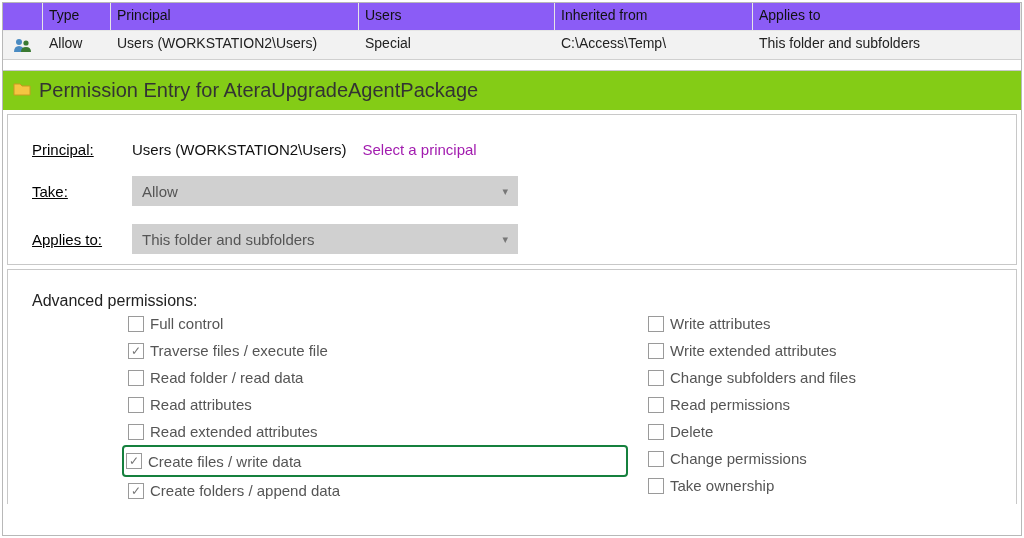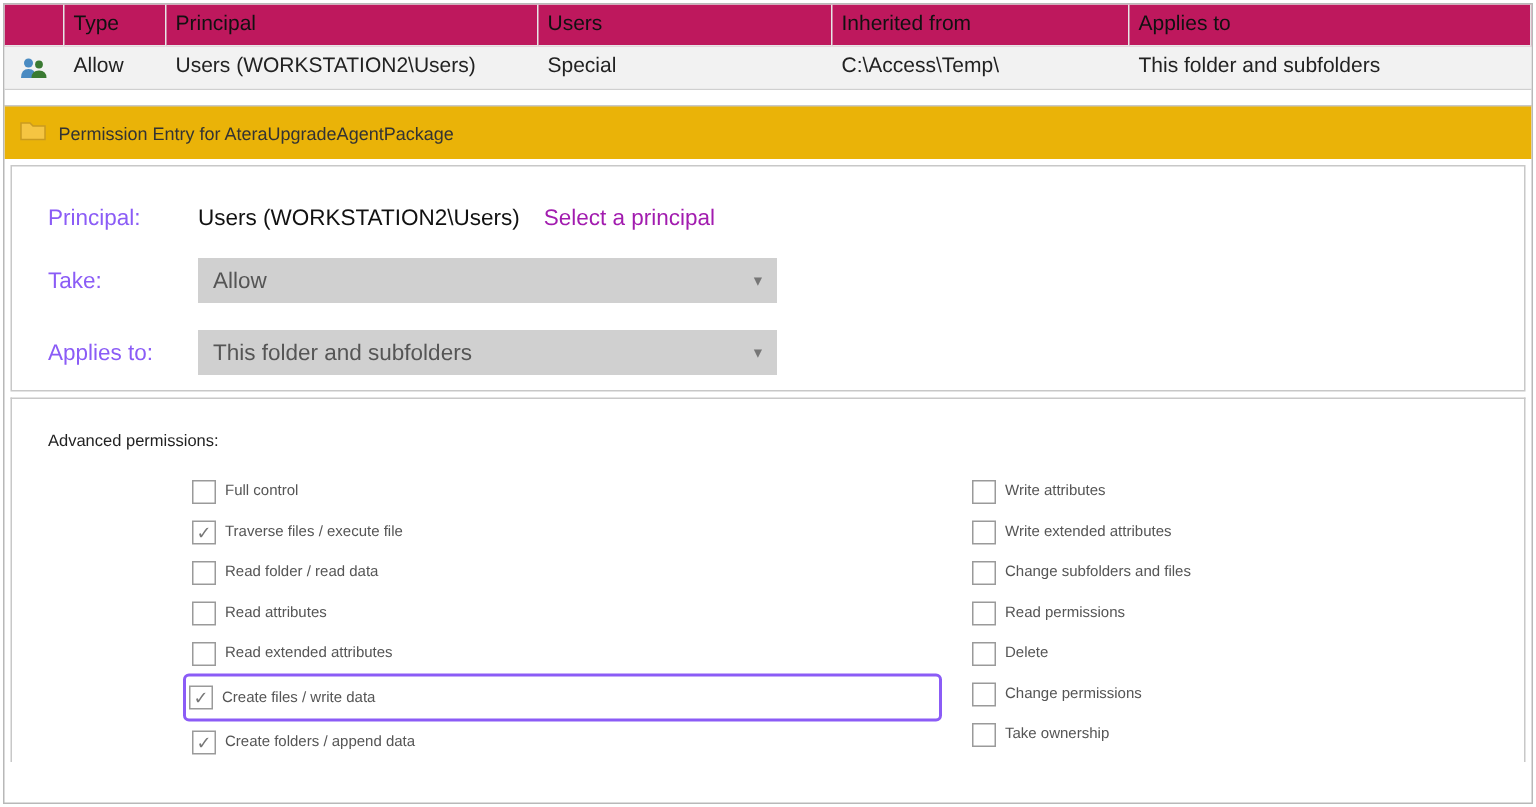--- a/index.html
+++ b/index.html
@@ -25,21 +25,21 @@
     border-bottom: 1px solid #d0d0d0;
   }
   .tbl-row {
     display: grid;
     grid-template-columns: 40px 68px 248px 196px 198px auto;
     align-items: center;
     height: 28px;
     padding-left: 0;
   }
   .tbl-header {
-    background: #be185d;
+    background: #8b5cf6;
     font-weight: 400;
     color: #111;
   }
   .tbl-header div {
     border-right: 1px solid #e6e6e6;
     border-bottom: 1px solid #e6e6e6;
     padding: 4px 6px;
     height: 28px;
   }
   .tbl-body-row {
@@ -52,39 +52,40 @@
   .icon-cell {
     display:flex;align-items:center;justify-content:center;
   }
   
   .entry-header {
     display:flex;
     align-items:center;
     gap:8px;
     padding:8px 10px;
     border-top:1px solid #c8c8c8;
-    background:#eab308;
-    font-size:12px;
+    background:#84cc16;
+    font-size:20px;
     color:#333;
   }
   .main-panel {
     margin:4px;
     border:1px solid #c8c8c8;
     background:#fff;
     padding:26px 24px 6px 24px;
   }
   .formrow {
     display:flex;
     align-items:center;
     margin-bottom:18px;
   }
   .formrow .lbl {
     width:100px;
-    color:#8b5cf6;
-    font-size:15px;
+    color:#000000;
+    font-size:15px;
+    text-decoration:underline;
   }
   .formrow .val {
     font-size:15px;
     color:#111;
     margin-right:16px;
   }
   .link {
     color:#a21caf;
     cursor:pointer;
     font-size:15px;
@@ -110,47 +111,47 @@
   }
   .perm-panel {
     margin:4px;
     border-top:1px solid #c8c8c8;
     border-left:1px solid #c8c8c8;
     border-right:1px solid #c8c8c8;
     background:#fff;
     padding:22px 24px 0 24px;
   }
   .perm-title {
-    font-size:11px;color:#222;margin-bottom:14px;
+    font-size:16px;color:#222;
   }
   .perm-cols {
     display:grid;
     grid-template-columns:500px auto;
     column-gap:20px;
     margin-left:96px;
   }
   .perm-item {
     display:flex;
     align-items:center;
     gap:6px;
     height:27px;
-    font-size:10px;
+    font-size:15px;
     color:#555;
   }
   .cb {
     width:16px;height:16px;
     border:1px solid #9a9a9a;
     background:#fff;
     display:inline-flex;
     align-items:center;justify-content:center;
     font-size:12px;line-height:1;color:#777;
   }
   .cb.checked::before{ content:"✓"; }
   .highlight {
-    border:2px solid #8b5cf6;
+    border:2px solid #15803d;
     border-radius:4px;
     padding:2px 8px 2px 2px;
     margin-left:-6px;
   }
   .highlight .perm-item{height:24px;}
 </style>
 </head>
 <body>
 
 <div class="outer">

